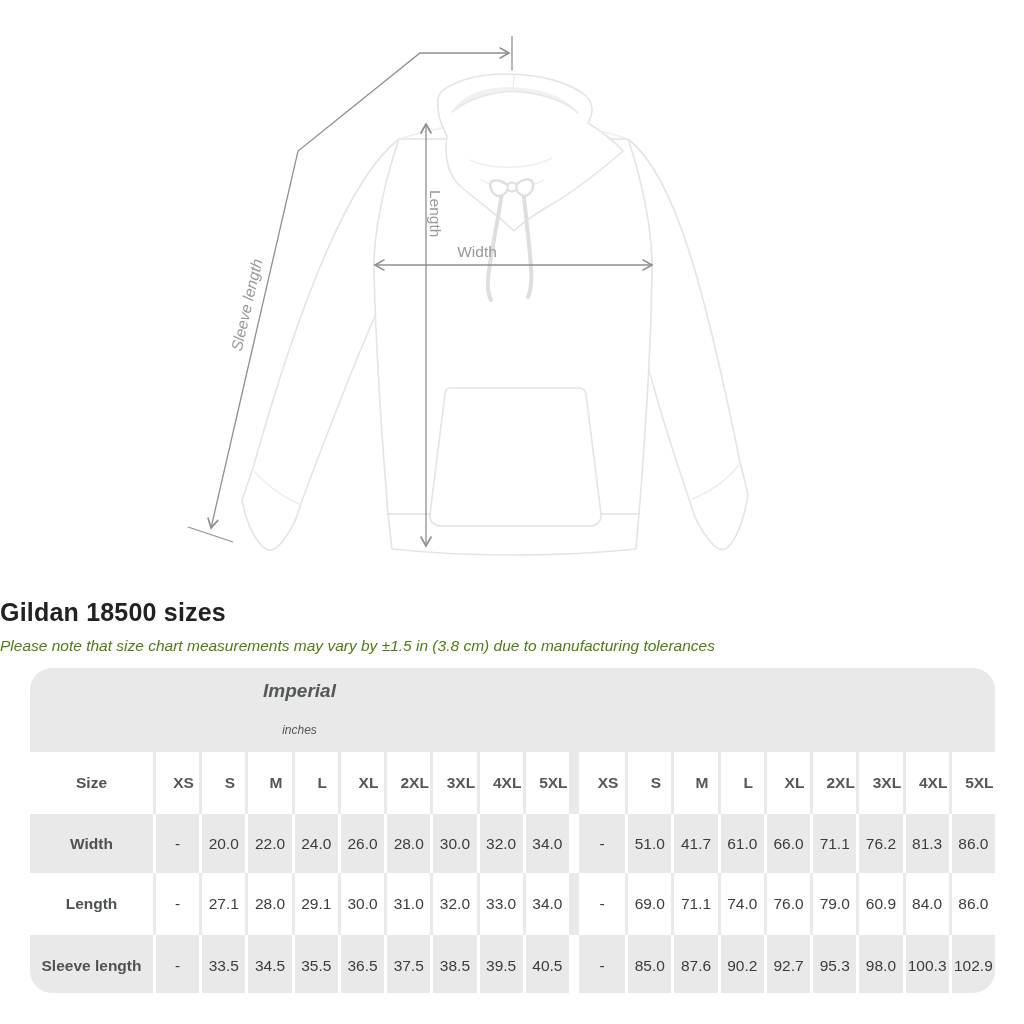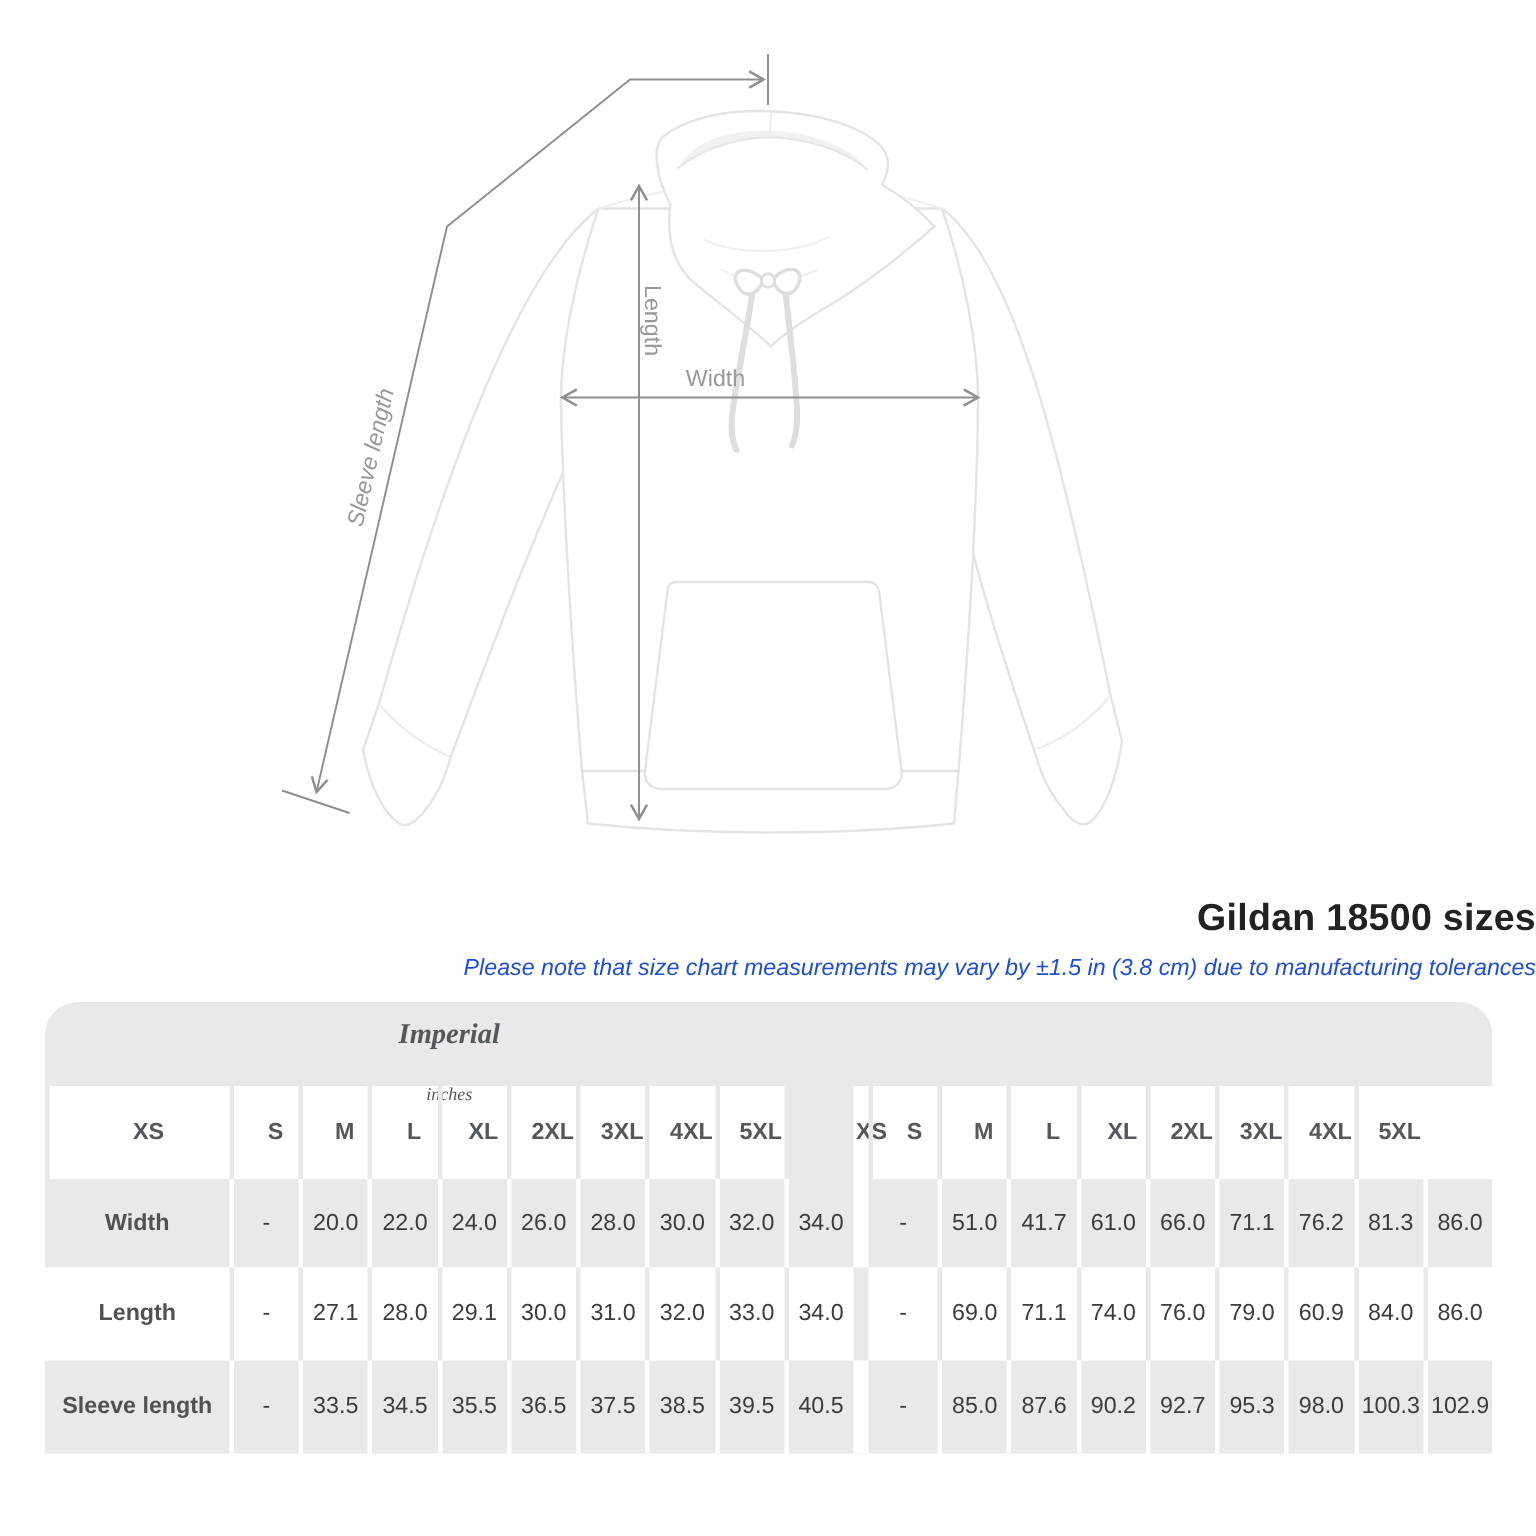--- a/index.html
+++ b/index.html
@@ -1,26 +1,26 @@
 <!DOCTYPE html>
 <html><head>
 <meta charset="utf-8">
 <style>
   html,body{margin:0;padding:0;background:#ffffff;}
   body{width:1024px;height:1024px;position:relative;font-family:"Liberation Sans",sans-serif;overflow:hidden;}
 
   .hoodie-svg{position:absolute;top:0;left:0;}
 
-  .title-block{position:absolute;top:598px;left:0;width:1024px;text-align:right;}
+  .title-block{position:absolute;top:598px;left:0;width:1024px;text-align:left;}
   .page-title{margin:0;font-size:25px;font-weight:bold;color:#222222;letter-spacing:.2px;}
-  .tolerance-note{margin:10px 0 0 0;font-size:15.5px;font-style:italic;color:#1d4ed8;}
+  .tolerance-note{margin:10px 0 0 0;font-size:15.5px;font-style:italic;color:#4d7c0f;}
 
   .size-table{position:absolute;top:668px;left:30px;width:965px;height:325px;border-radius:22px;overflow:hidden;background:#ffffff;}
   .grid-row{display:grid;grid-template-columns:123px repeat(9,1fr) 10px repeat(9,1fr);}
-  .thead{height:56px;background:#e9e9e9;font-family:Liberation Serif, serif;}
+  .thead{height:84px;background:#e9e9e9;}
   .thead-cell{display:flex;flex-direction:column;align-items:center;justify-content:center;height:80px;}
   .sec-title{font-size:19px;font-weight:bold;font-style:italic;color:#54585a;}
   .sec-sub{font-size:12px;font-style:italic;color:#54585a;margin-top:21px;}
   .span-left{grid-column:1/11;}
   .span-right{grid-column:12/21;}
 
   .cell{display:flex;align-items:center;justify-content:center;height:100%;font-size:15.5px;color:#3c3c3c;}
   .row-label{font-weight:bold;color:#4f5254;}
   .size-head{font-weight:bold;color:#54585a;padding-left:12px;}
   .row-white{background:#ffffff;}
@@ -89,20 +89,21 @@
 
 <div class="size-table">
   <div class="thead grid-row">
     <div class="thead-cell span-left">
       <div class="sec-title">Imperial</div>
       <div class="sec-sub">inches</div>
     </div>
   </div>
   <div id="table-body">
       <div class="grid-row row-white" style="height: 62px;">
+        <div class="cell row-label">Size</div>
         <div class="cell size-head sep">XS</div>
         <div class="cell size-head sep">S</div>
         <div class="cell size-head sep">M</div>
         <div class="cell size-head sep">L</div>
         <div class="cell size-head sep">XL</div>
         <div class="cell size-head sep">2XL</div>
         <div class="cell size-head sep">3XL</div>
         <div class="cell size-head sep">4XL</div>
         <div class="cell size-head sep">5XL</div>
         <div class="divider"></div>

